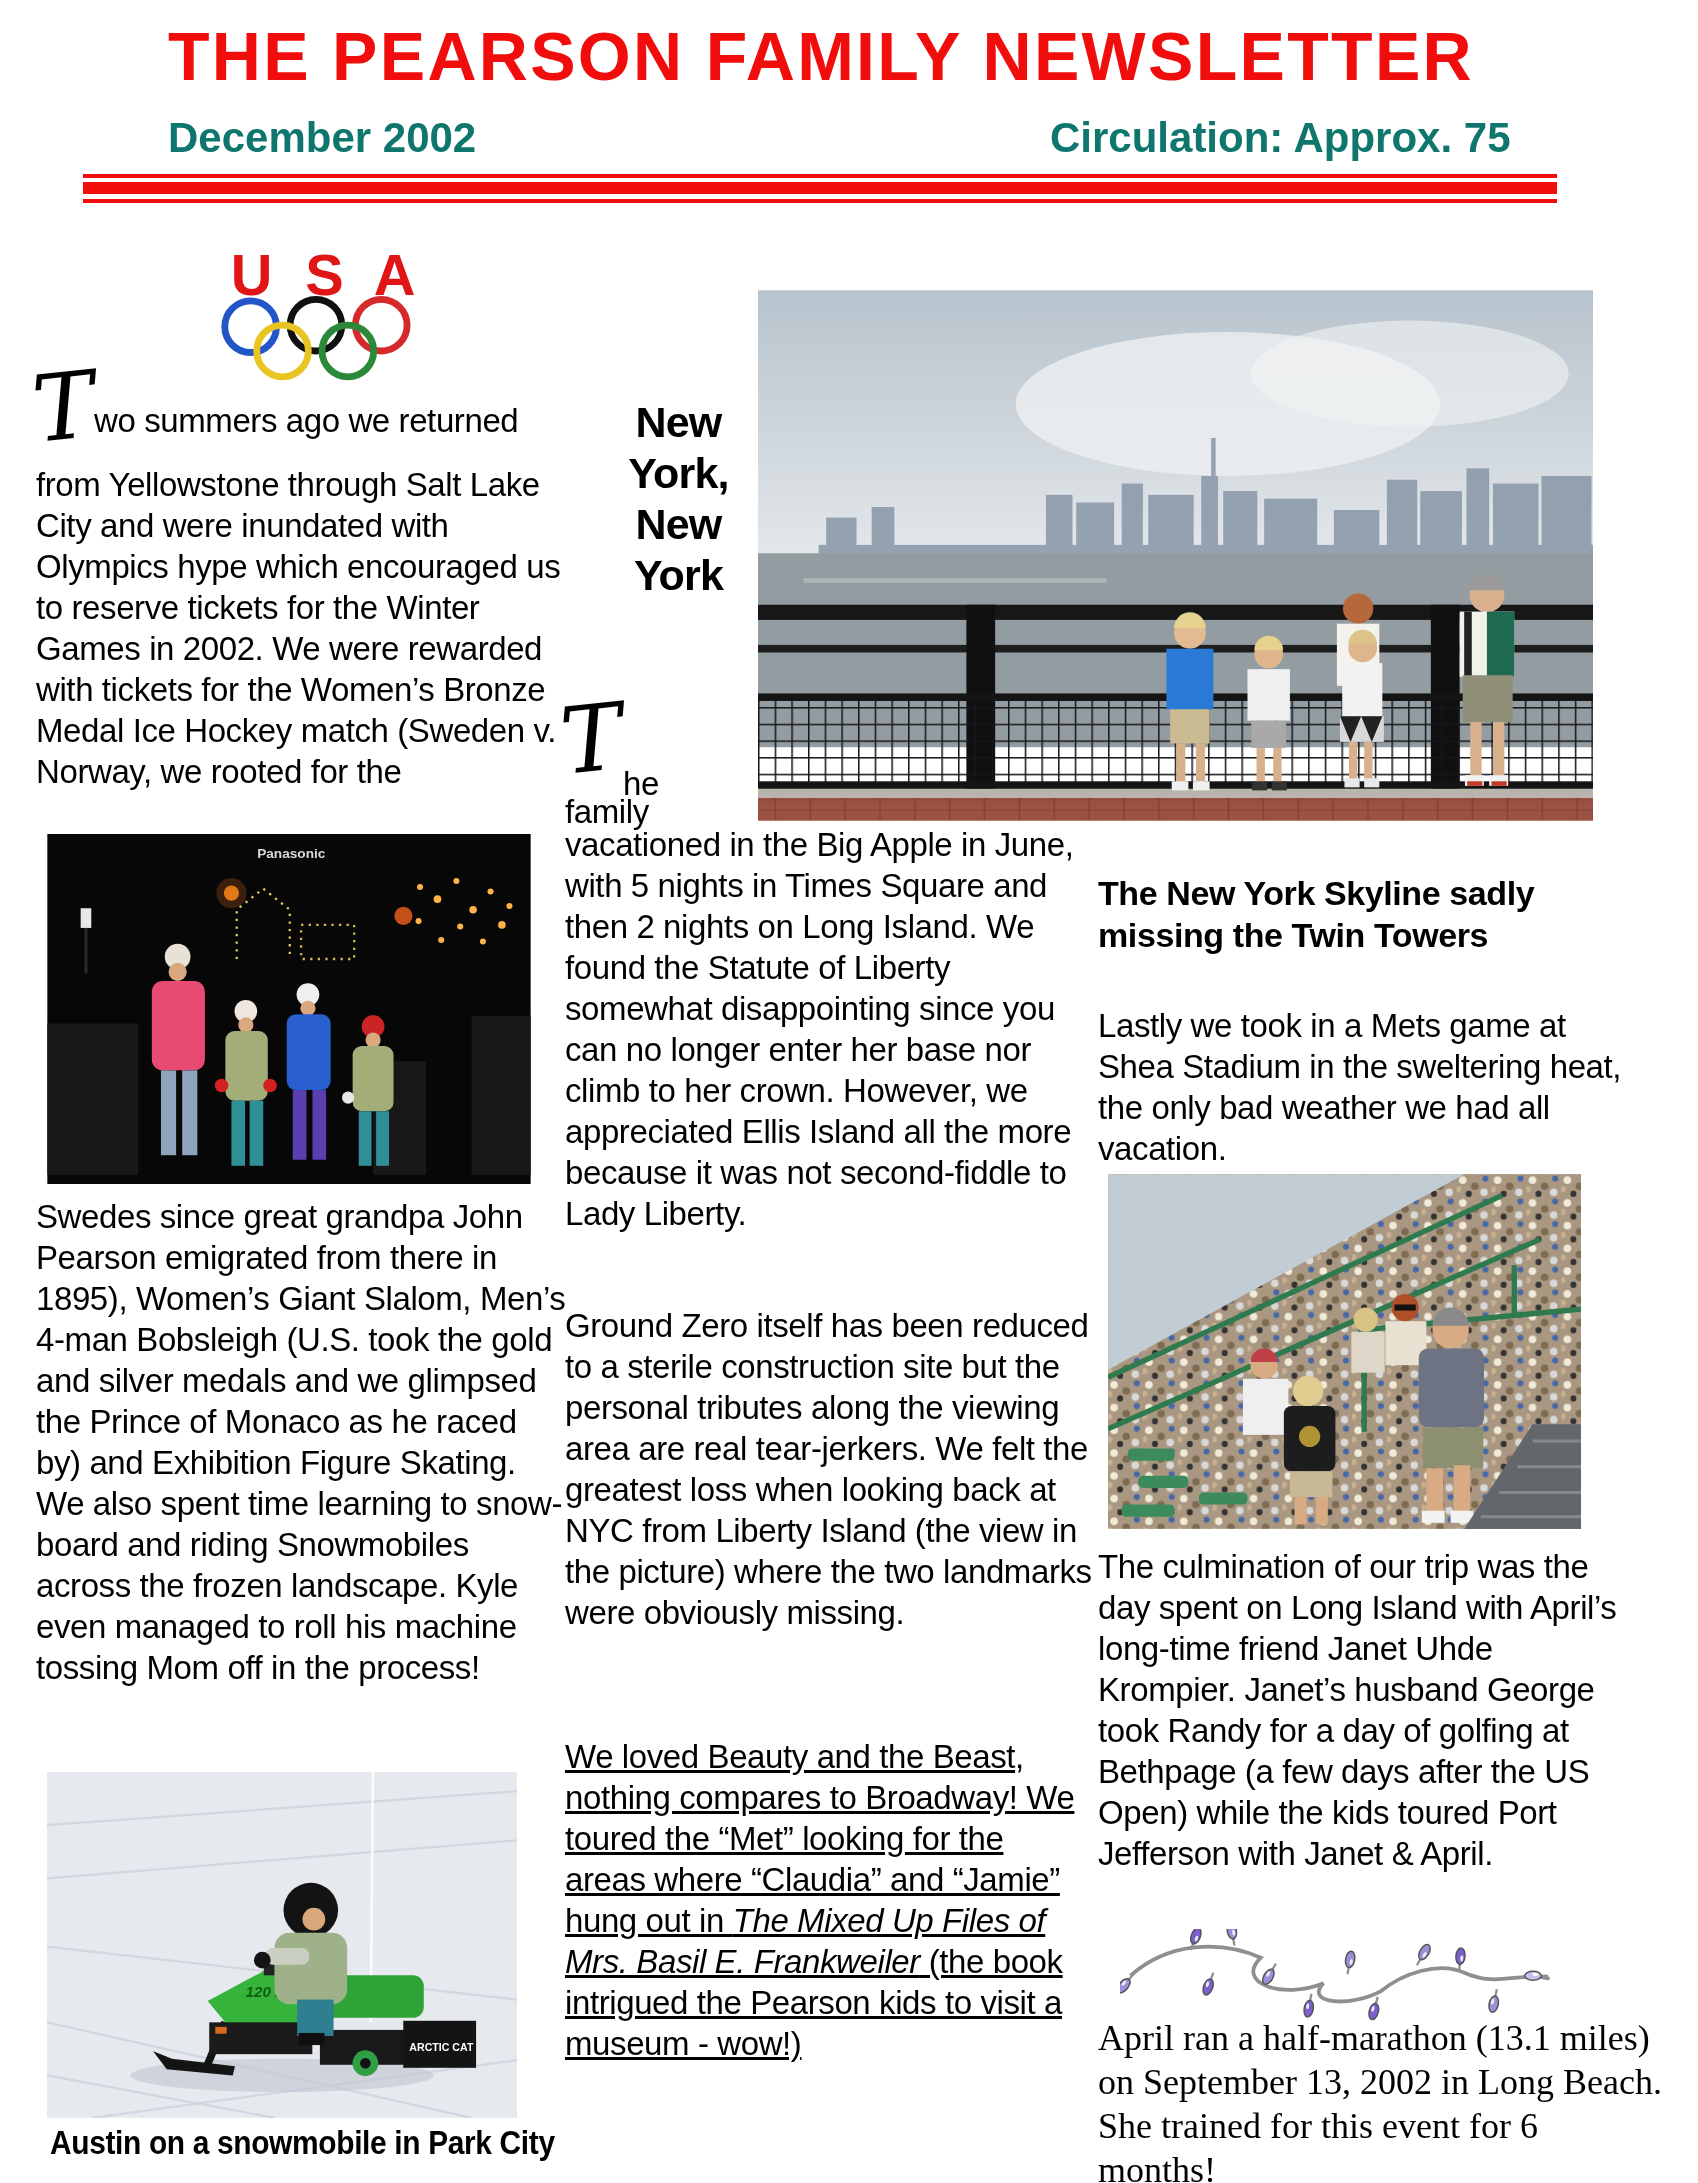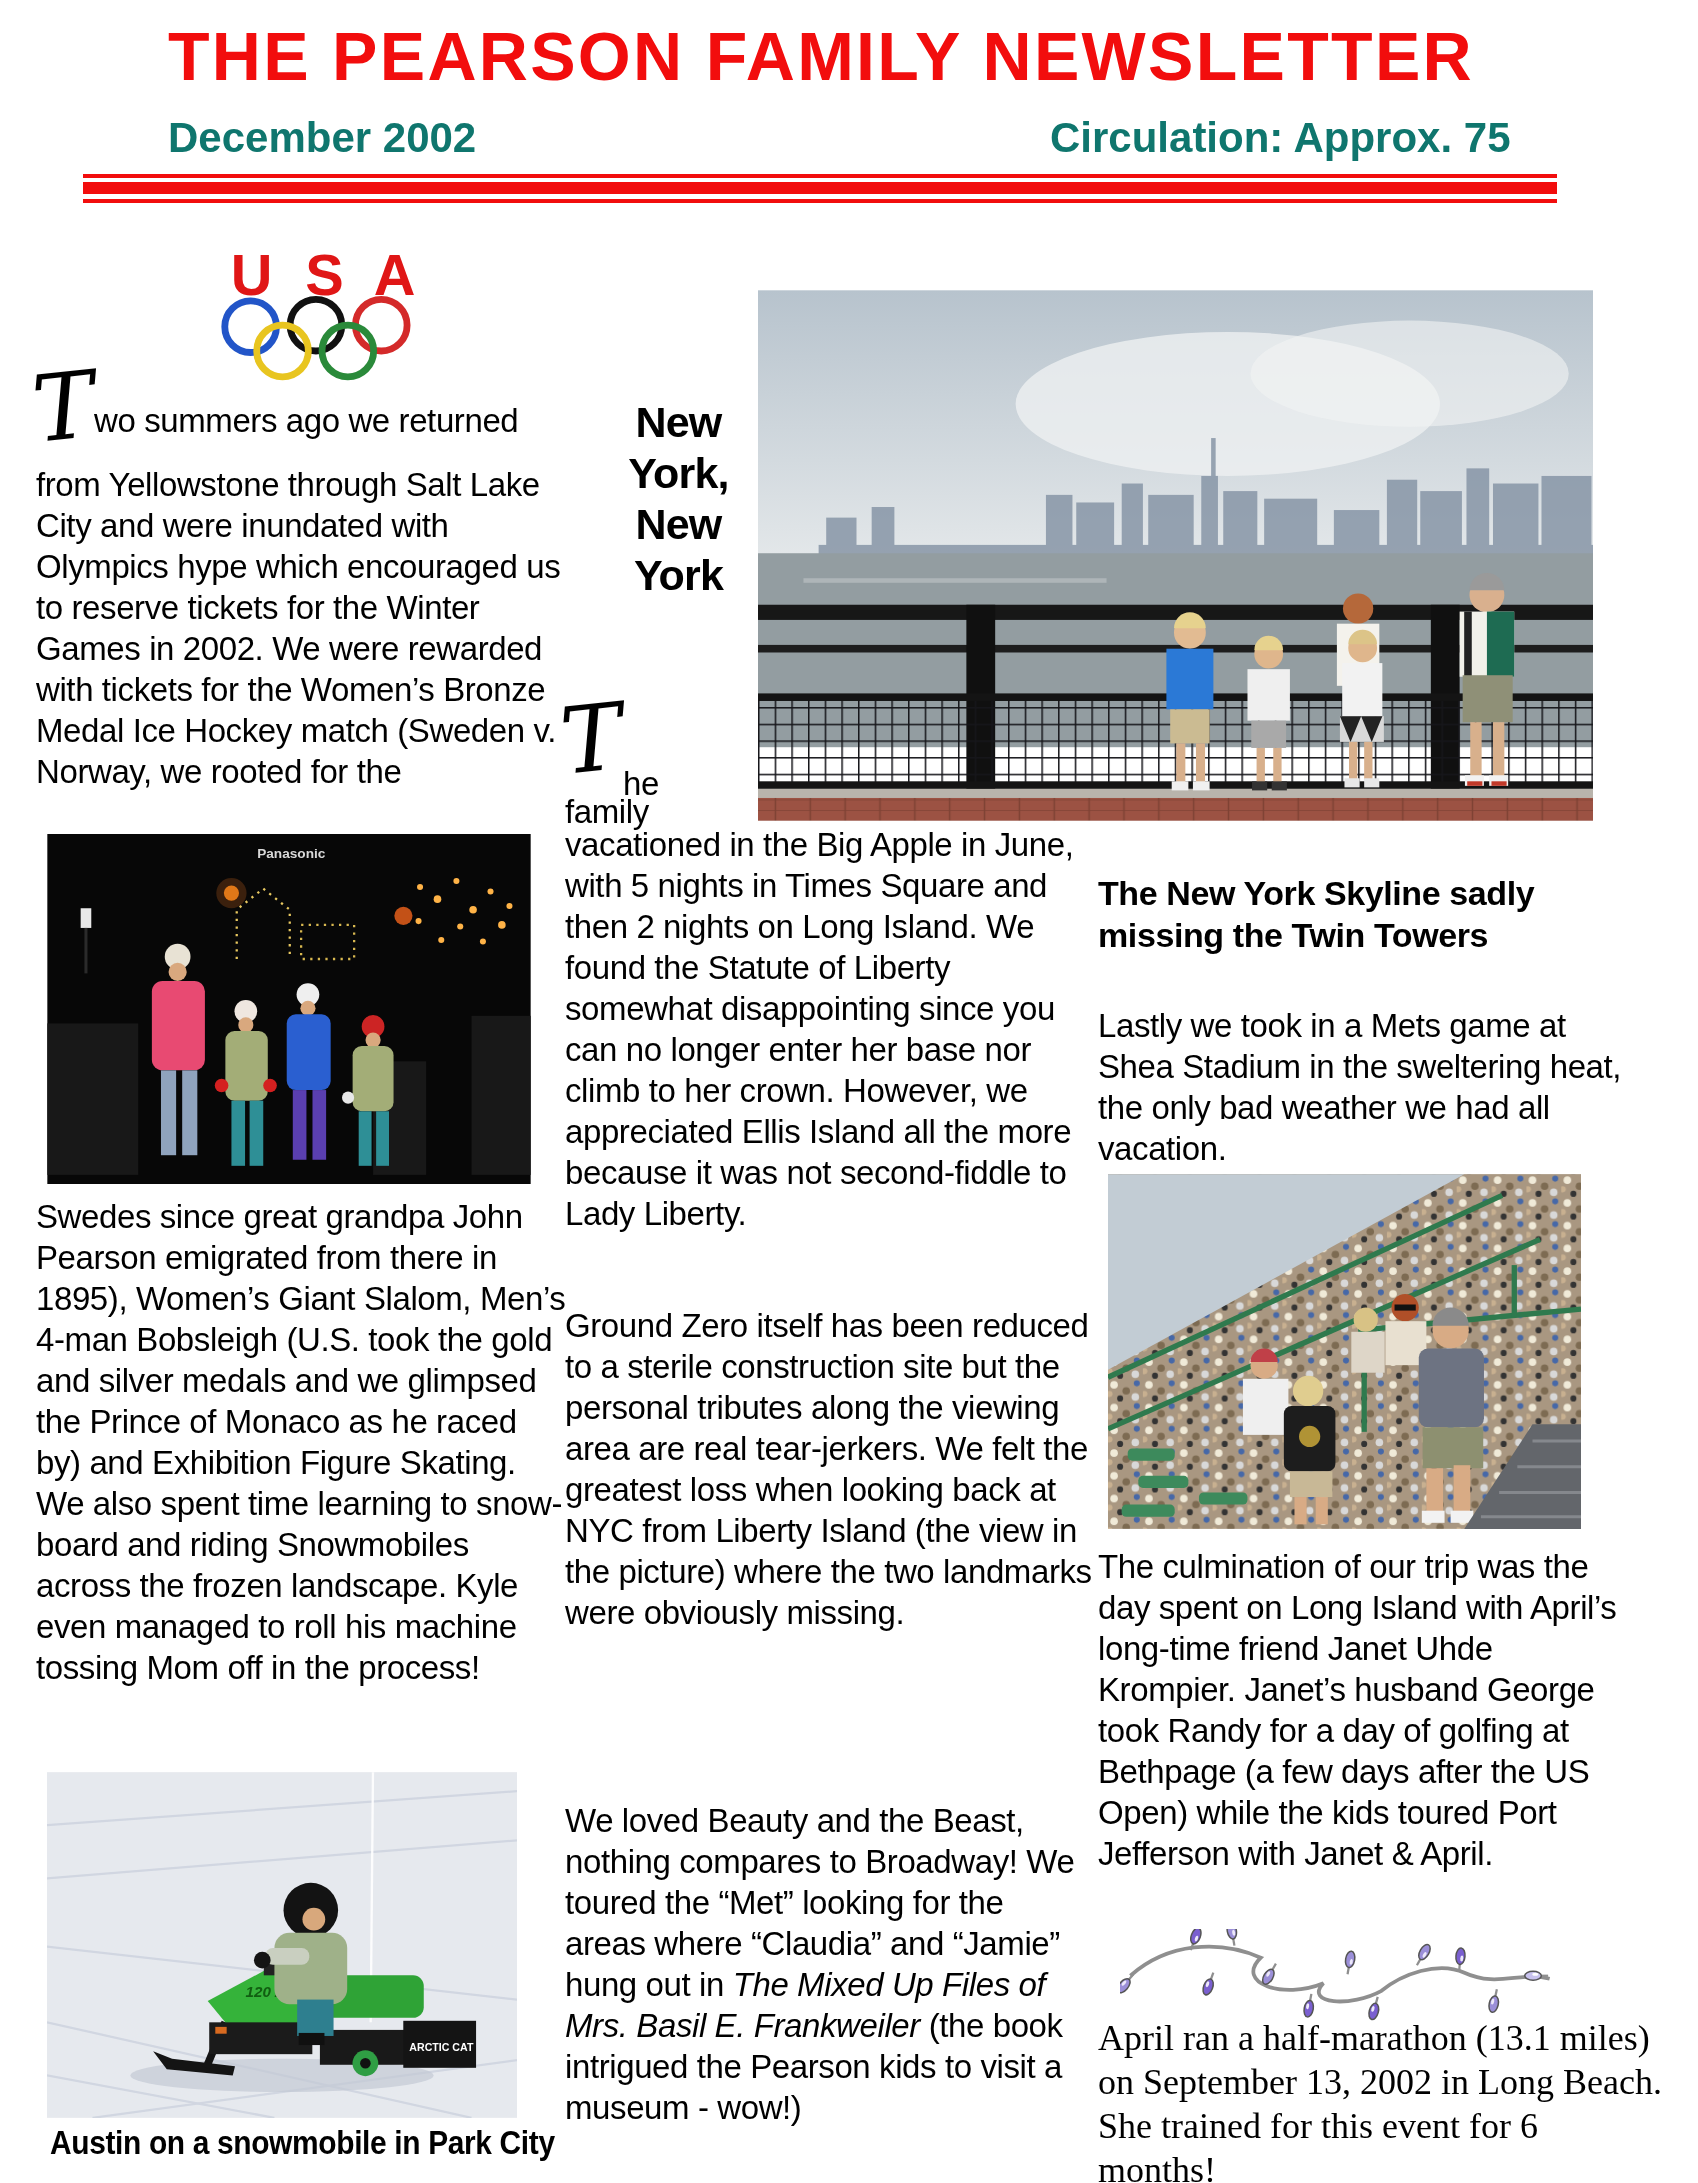--- a/index.html
+++ b/index.html
@@ -195,21 +195,21 @@
   <div>York,</div>
   <div>New</div>
   <div>York</div>
 </div>
 
 <span class="abs dropcap" style="left:561px; top:694px;">T</span>
 <div class="abs body-text" style="left:623px; top:763px;">he</div>
 <div class="abs body-text" style="left:565px; top:791px;">family</div>
 <div class="abs body-text" style="left:565px; top:824px; width:527px;">vacationed in the Big Apple in June, with 5 nights in Times Square and then 2 nights on Long Island.  We found the Statute of Liberty somewhat disappointing since you can no longer enter her base nor climb to her crown.  However, we appreciated Ellis Island all the more because it was not second-fiddle to Lady Liberty.</div>
 <div class="abs body-text" style="left:565px; top:1305px; width:527px;">Ground Zero itself has been reduced to a sterile construction site but the personal tributes along the viewing area are real tear-jerkers.  We felt the greatest loss when looking back at NYC from Liberty Island (the view in the picture) where the two landmarks were obviously missing.</div>
-<div class="abs body-text" style="left:565px; top:1800px; width:527px;">
+<div class="abs body-text" style="left:565px; top:1736px; width:527px;text-decoration:underline;">
   <span>We loved Beauty and the Beast, nothing compares to Broadway! We toured the “Met” looking for the areas where “Claudia” and “Jamie” hung out in </span><i>The Mixed Up Files of Mrs. Basil E. Frankweiler</i><span> (the book intrigued the Pearson kids to visit a museum - wow!)</span>
 </div>
 
 <div class="abs" style="left:758px; top:290px;">
   <svg width="835" height="531" viewBox="0 0 1102 700">
     <defs>
       <linearGradient id="sky" x1="0" y1="0" x2="0" y2="1">
         <stop offset="0" stop-color="#b7c3cd"></stop>
           <stop offset="1" stop-color="#e4e8ea"></stop>
       </linearGradient>

